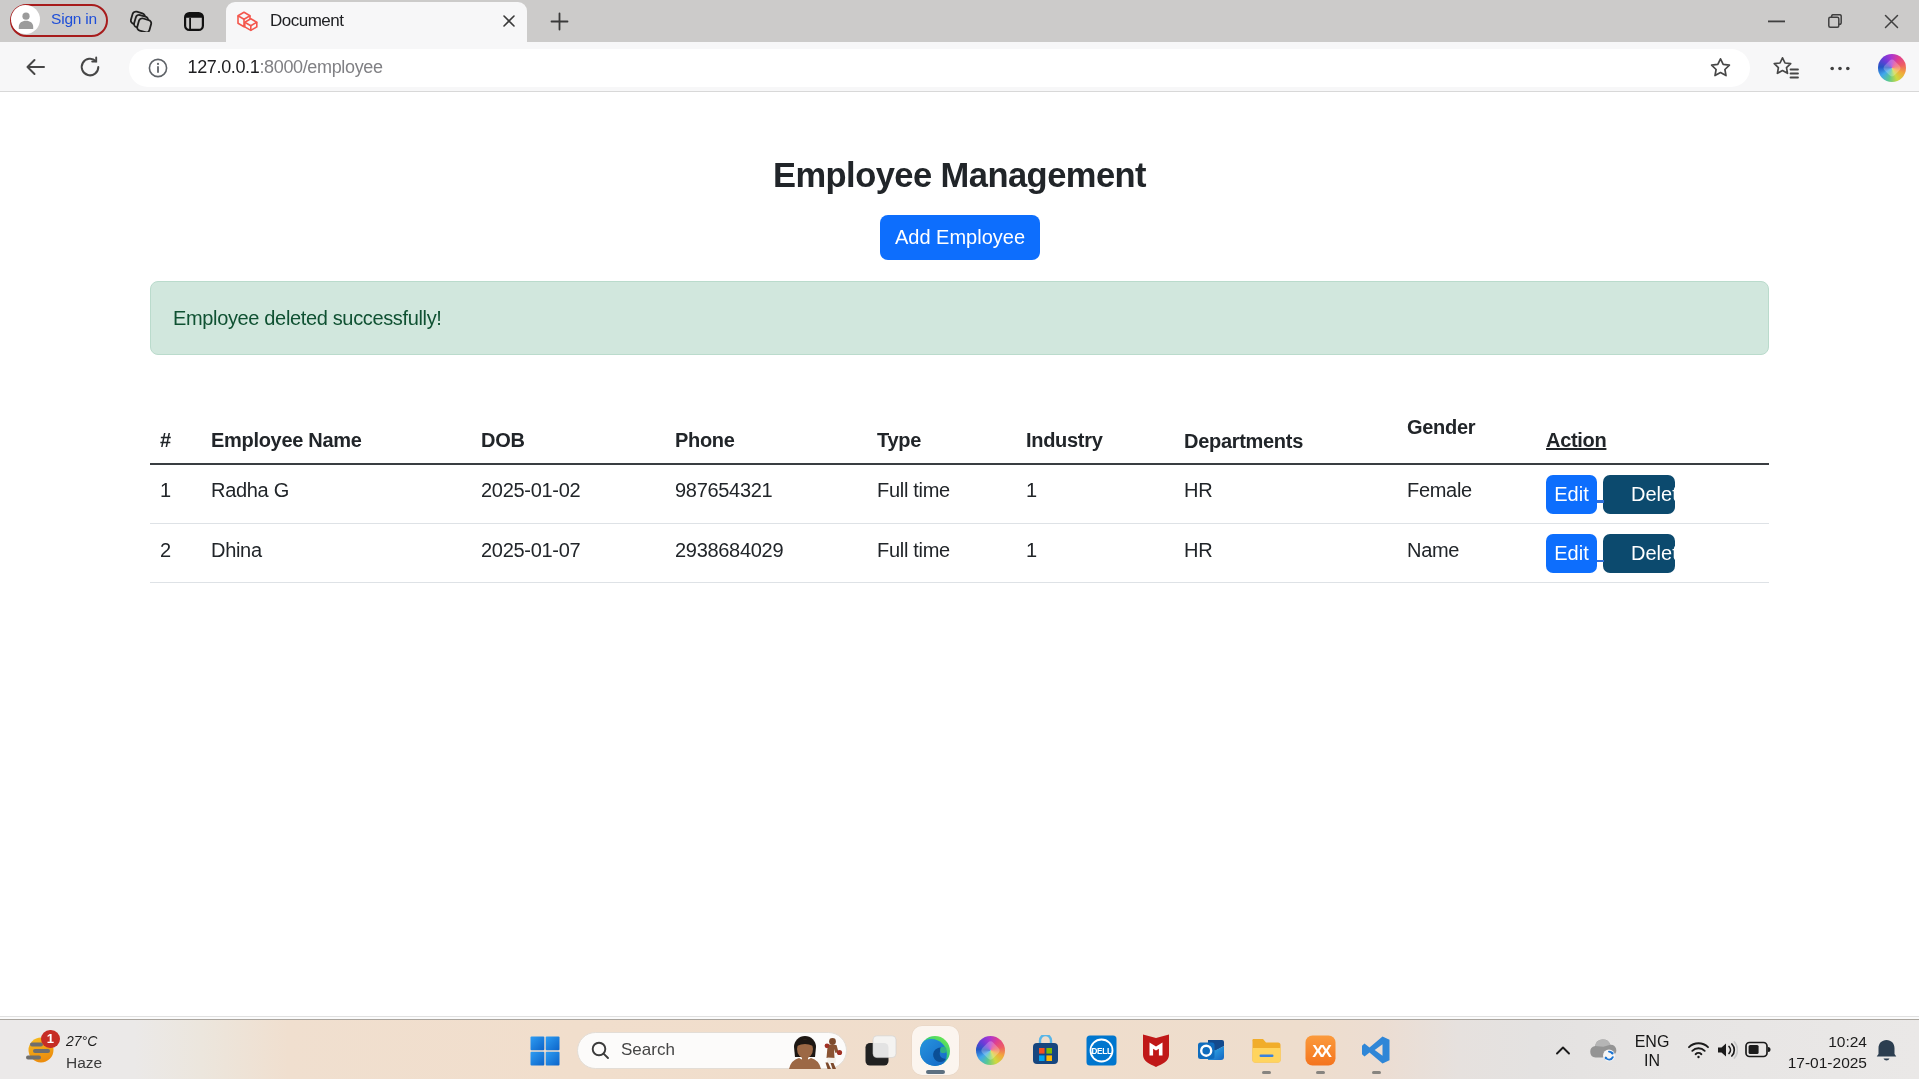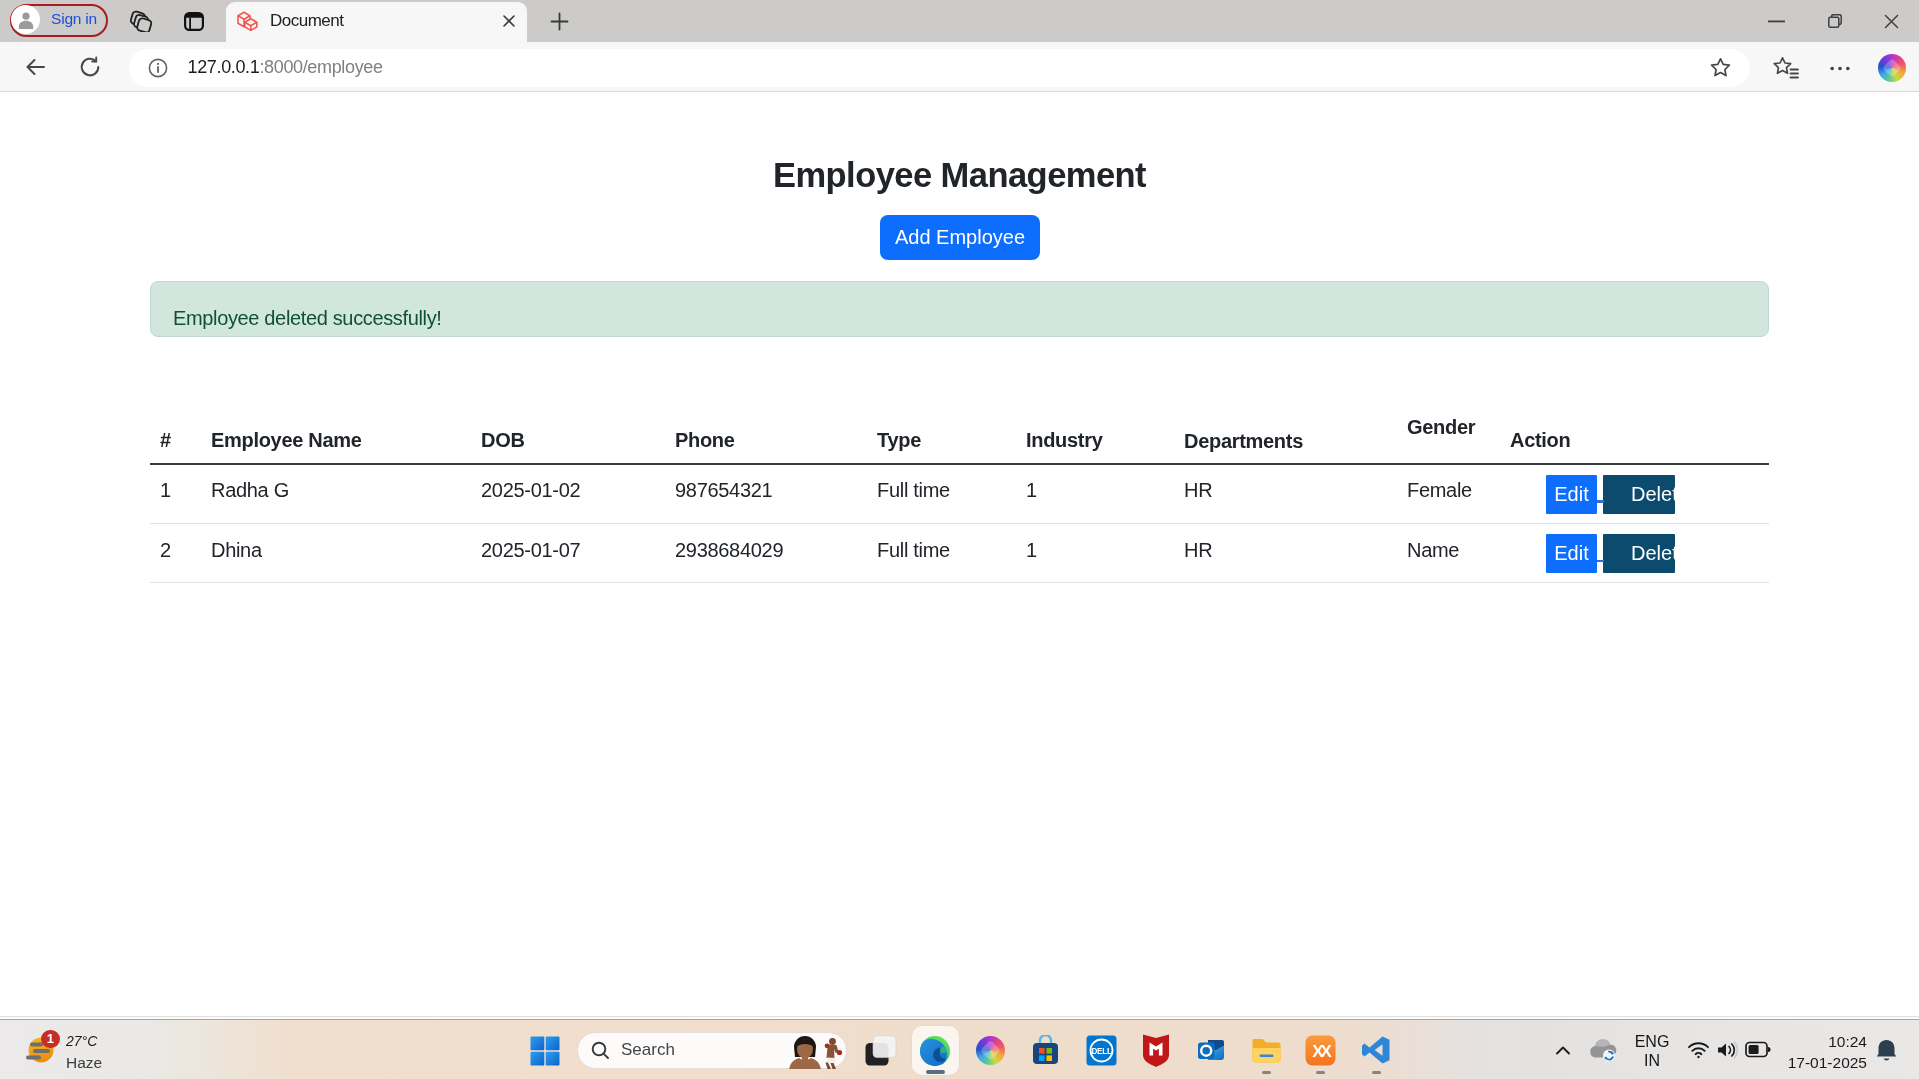--- a/index.html
+++ b/index.html
@@ -10,25 +10,25 @@
   
   #tabstrip { left:0; top:0; width:1919px; height:42px; background:#cccbca; }
   #signin { left:10px; top:4px; width:98px; height:33px; border:2px solid #a71c1c; border-radius:17px; }
   #tab { left:226px; top:2px; width:301px; height:40px; background:#f7f7f8; border-radius:9px 9px 0 0; }
   #toolbar { left:0; top:42px; width:1919px; height:50px; background:#f7f7f8; border-bottom:1px solid #d8d8d8; }
   #urlpill { left:129px; top:48.5px; width:1621px; height:38px; background:#fff; border-radius:19px; }
 
   
   #h1 { left:0; top:156px; width:1919px; text-align:center; font-size:34.5px; font-weight:bold; color:#212529; letter-spacing:-0.55px; }
   #addbtn { left:880px; top:215px; width:160px; height:45px; background:#0d6efd; border-radius:8px; color:#fff; font-size:20px; text-align:center; line-height:44px; }
-  #alert { left:150px; top:281px; width:1619px; height:56px; background:#d1e7dd; border:1px solid #badbcc; border-radius:8px; color:#0f5132; font-size:20px; line-height:72px; padding-left:22px; letter-spacing:-0.35px; }
+  #alert { left:150px; top:281px; width:1619px; height:74px; background:#d1e7dd; border:1px solid #badbcc; border-radius:8px; color:#0f5132; font-size:20px; line-height:72px; padding-left:22px; letter-spacing:-0.35px; }
   .th { font-size:20px; font-weight:bold; color:#212529; height:30px; line-height:30px; letter-spacing:-0.3px; }
   .td { font-size:20px; color:#212529; height:30px; line-height:30px; letter-spacing:-0.3px; }
   .bline { background:#dee2e6; height:1px; left:150px; width:1619px; }
-  .btn { border-radius:1px; color:#fff; font-size:20px; text-align:center; height:38.5px; line-height:38px; }
+  .btn { border-radius:7px; color:#fff; font-size:20px; text-align:center; height:38.5px; line-height:38px; }
   .bedit { left:1546px; width:51px; background:#0d6efd; }
   .bdel { left:1603px; width:72px; background:#0c4a6e;padding-left:28px; }
   .ldash { left:1597px; width:6.5px; height:2.5px; background:#2f6fd8; }
 
   
   #winline { left:0; top:1016px; width:1919px; height:4px; background:#fbfbfb; border-top:1px solid #e0e0e0; border-bottom:1px solid #aaa69f; }
   #taskbar { left:0; top:1020px; width:1919px; height:59px;
      background:linear-gradient(90deg,#ebe9e9 0%,#ebe9e8 7%,#ece6dd 10.5%,#f0dfcf 15%,#f1decc 30%,#efddcc 55%,#eeddcd 68%,#ecddd2 72%,#e6e1de 76%,#e4e2e1 80%,#e7e5e4 87%,#eae8e7 100%); }
   .tbtxt { font-size:16px; color:#1c1c1c; }
 </style>
@@ -119,21 +119,21 @@
 <div class="abs" id="alert">Employee deleted successfully!</div>
 
 <div class="abs th" style="left:160px;top:425px;">#</div>
 <div class="abs th" style="left:211px;top:425px;">Employee Name</div>
 <div class="abs th" style="left:481px;top:425px;">DOB</div>
 <div class="abs th" style="left:675px;top:425px;">Phone</div>
 <div class="abs th" style="left:877px;top:425px;">Type</div>
 <div class="abs th" style="left:1026px;top:425px;">Industry</div>
 <div class="abs th" style="left:1184px;top:426px;">Departments</div>
 <div class="abs th" style="left:1407px;top:412px;text-align:center;">Gender</div>
-<div class="abs th" style="left:1510px;top:425px;">Action</div>
+<div class="abs th" style="left:1546px;top:425px;text-decoration:underline;">Action</div>
 <div class="abs" style="left:150px;top:462.5px;width:1619px;height:2.5px;background:#393d41;"></div>
 
 <div class="abs td" style="left:160px;top:474.5px;">1</div>
 <div class="abs td" style="left:211px;top:474.5px;">Radha G</div>
 <div class="abs td" style="left:481px;top:474.5px;">2025-01-02</div>
 <div class="abs td" style="left:675px;top:474.5px;">987654321</div>
 <div class="abs td" style="left:877px;top:474.5px;">Full time</div>
 <div class="abs td" style="left:1026px;top:474.5px;">1</div>
 <div class="abs td" style="left:1184px;top:474.5px;">HR</div>
 <div class="abs td" style="left:1407px;top:474.5px;">Female</div>

